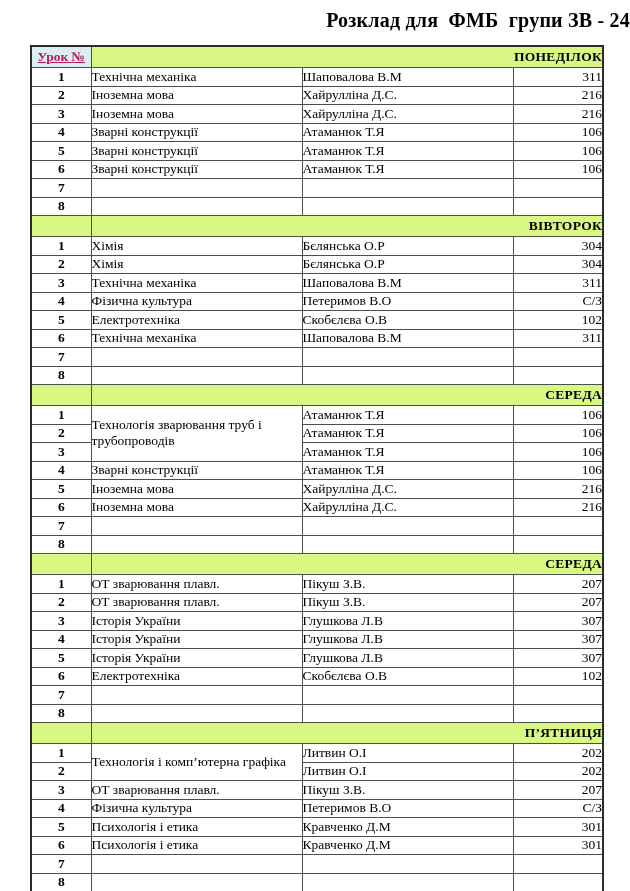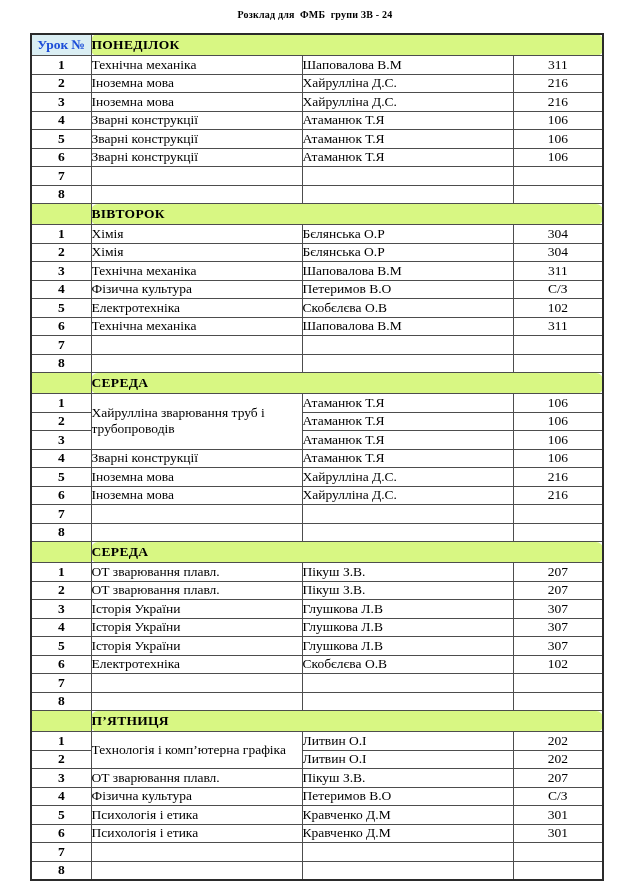--- a/index.html
+++ b/index.html
@@ -11,22 +11,22 @@
     position: relative;
     width: 630px;
     height: 891px;
     background: #ffffff;
     font-family: "Liberation Serif", serif;
     color: #000000;
     overflow: hidden;
   }
   .title {
     padding-top: 9px;
-    text-align: center;
-    font-size: 10px;
+    text-align: right;
+    font-size: 20px;
     font-weight: bold;
     white-space: pre;
     letter-spacing: 0.2px;
   }
   table.schedule {
     border-collapse: collapse;
     table-layout: fixed;
     width: 572px;
     margin: 13px 0 0 30px;
     border: 2px solid #2b2b2b;
@@ -40,46 +40,46 @@
     vertical-align: middle;
     background: #ffffff;
   }
   tr.day-row td {
     background: #d8f783;
     height: 20px;
   }
   td.day-name {
     font-weight: bold;
     font-size: 14.5px;
-    text-align: left;
+    text-align: right;
     letter-spacing: 0.3px;
-    border-radius: 7px;
   }
   td.num-head {
     background: #daeef3 !important;
-    color: #1d4ed8;
+    color: #be185d;
     font-weight: bold;
     font-size: 12.5px;
     text-align: center;
+    text-decoration: underline;
   }
   tr.data-row td {
     height: 17.5px;
   }
   td.num-cell {
     background: #daeef3;
     font-weight: bold;
     text-align: center;
   }
   td.subject-cell, td.teacher-cell {
     text-align: left;
     padding-left: 8px;
     padding-right: 4px;
   }
   td.room-cell {
-    text-align: center;
+    text-align: right;
   }
 </style>
 </head>
 <body>
 
 <div class="page">
   <div class="title">Розклад для  ФМБ  групи ЗВ - 24</div>
   <table class="schedule">
     <colgroup>
       <col style="width:60px">
@@ -191,21 +191,21 @@
           <td class="subject-cell" rowspan="1"></td>
           <td class="teacher-cell"></td>
           <td class="room-cell"></td>
         </tr>
         <tr class="day-row">
           <td class="day-corner"></td>
           <td class="day-name" colspan="3">СЕРЕДА</td>
         </tr>
         <tr class="data-row">
           <td class="num-cell">1</td>
-          <td class="subject-cell" rowspan="3">Хайрулліна зварювання труб і трубопроводів</td>
+          <td class="subject-cell" rowspan="3">Технологія зварювання труб і трубопроводів</td>
           <td class="teacher-cell">Атаманюк Т.Я</td>
           <td class="room-cell">106</td>
         </tr>
         <tr class="data-row">
           <td class="num-cell">2</td>
           <td class="teacher-cell">Атаманюк Т.Я</td>
           <td class="room-cell">106</td>
         </tr>
         <tr class="data-row">
           <td class="num-cell">3</td>

